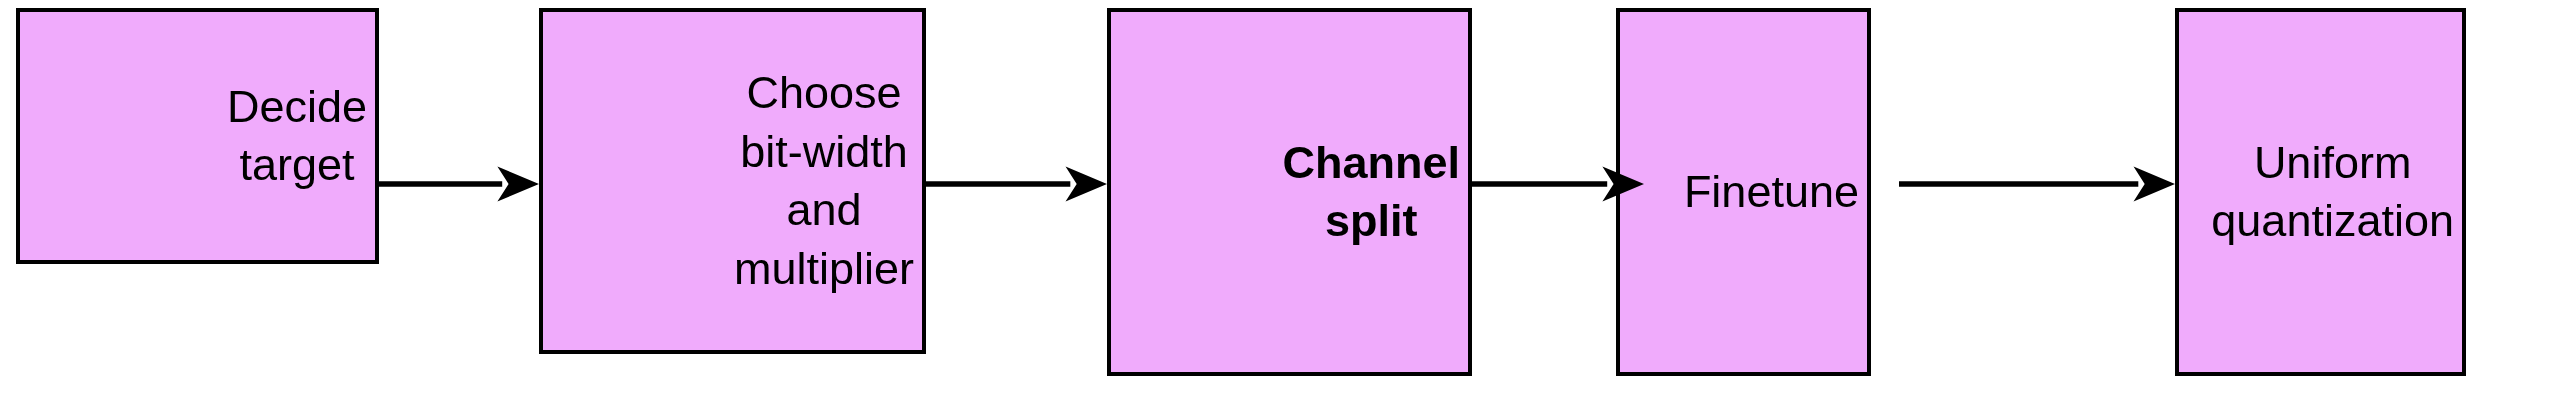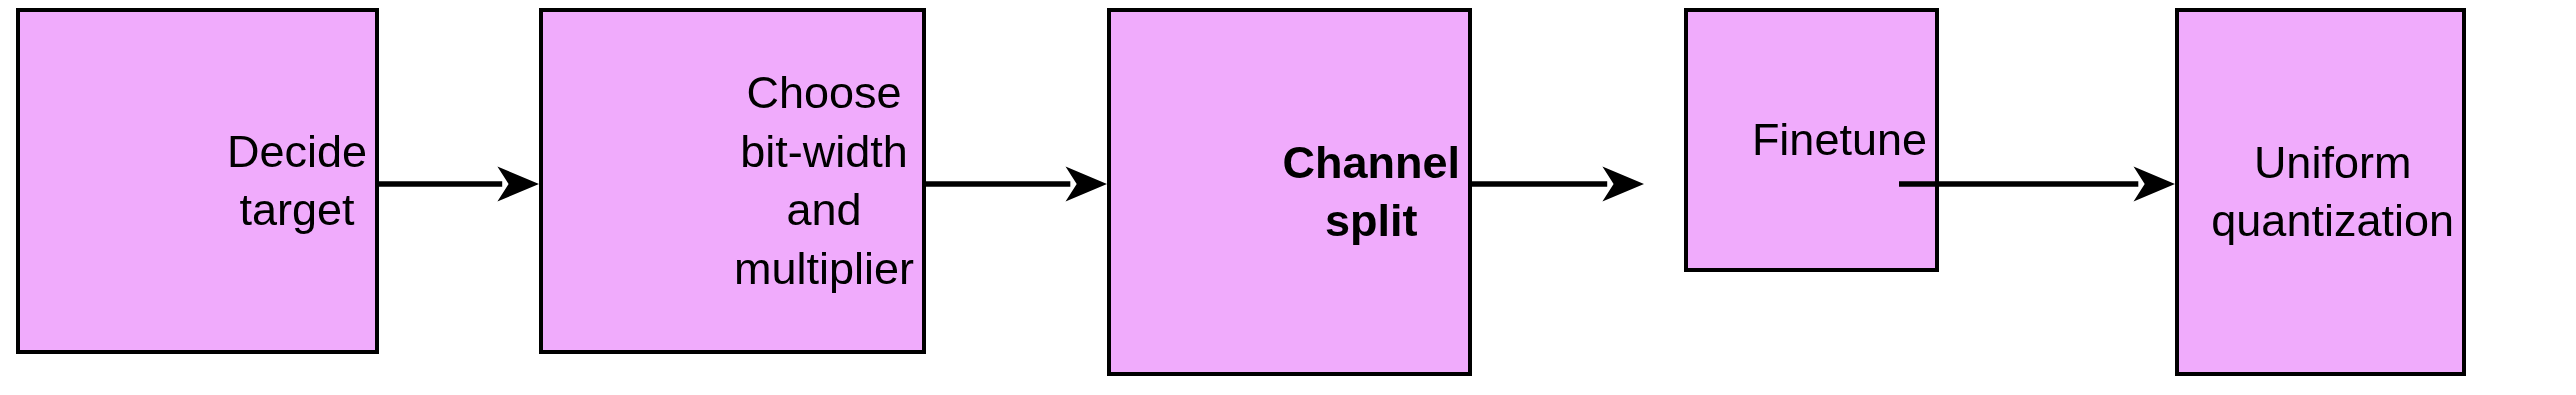--- a/index.html
+++ b/index.html
@@ -42,35 +42,35 @@
   .connector svg {
     display: block;
     overflow: visible;
   }
 </style>
 </head>
 <body>
 
 <div id="canvas">
 
-  <div class="flow-box" style="left: 16px; top: 8px; width: 363px; height: 346px; border-color: rgb(0, 0, 0);">
+  <div class="flow-box" style="left: 16px; top: 8px; width: 363px; height: 256px; border-color: rgb(0, 0, 0);">
     <span class="flow-box-label" style="color: rgb(0, 0, 0);">Decide
 target</span>
   </div>
   <div class="flow-box" style="left: 539px; top: 8px; width: 387px; height: 346px; border-color: rgb(0, 0, 0);">
     <span class="flow-box-label" style="color: rgb(0, 0, 0);">Choose
 bit-width
 and
 multiplier</span>
   </div>
   <div class="flow-box" style="left: 1107px; top: 8px; width: 365px; height: 368px; border-color: rgb(0, 0, 0);">
     <span class="flow-box-label" style="color: rgb(0, 0, 0); font-weight: bold;">Channel
 split</span>
   </div>
-  <div class="flow-box" style="left: 1684px; top: 8px; width: 255px; height: 264px; border-color: rgb(0, 0, 0);">
+  <div class="flow-box" style="left: 1616px; top: 8px; width: 255px; height: 368px; border-color: rgb(0, 0, 0);">
     <span class="flow-box-label" style="color: rgb(0, 0, 0);">Finetune</span>
   </div>
   <div class="flow-box" style="left: 2175px; top: 8px; width: 291px; height: 368px; border-color: rgb(0, 0, 0);">
     <span class="flow-box-label" style="color: rgb(0, 0, 0);">Uniform
 quantization</span>
   </div>
 
   <div class="connector" style="left: 379px; top: 160px; width: 160px; height: 48px;">
       <svg width="160" height="48" viewBox="0 0 200 60">
         <line x1="0" y1="30" x2="154" y2="30" stroke="#000000" stroke-width="7"></line>

